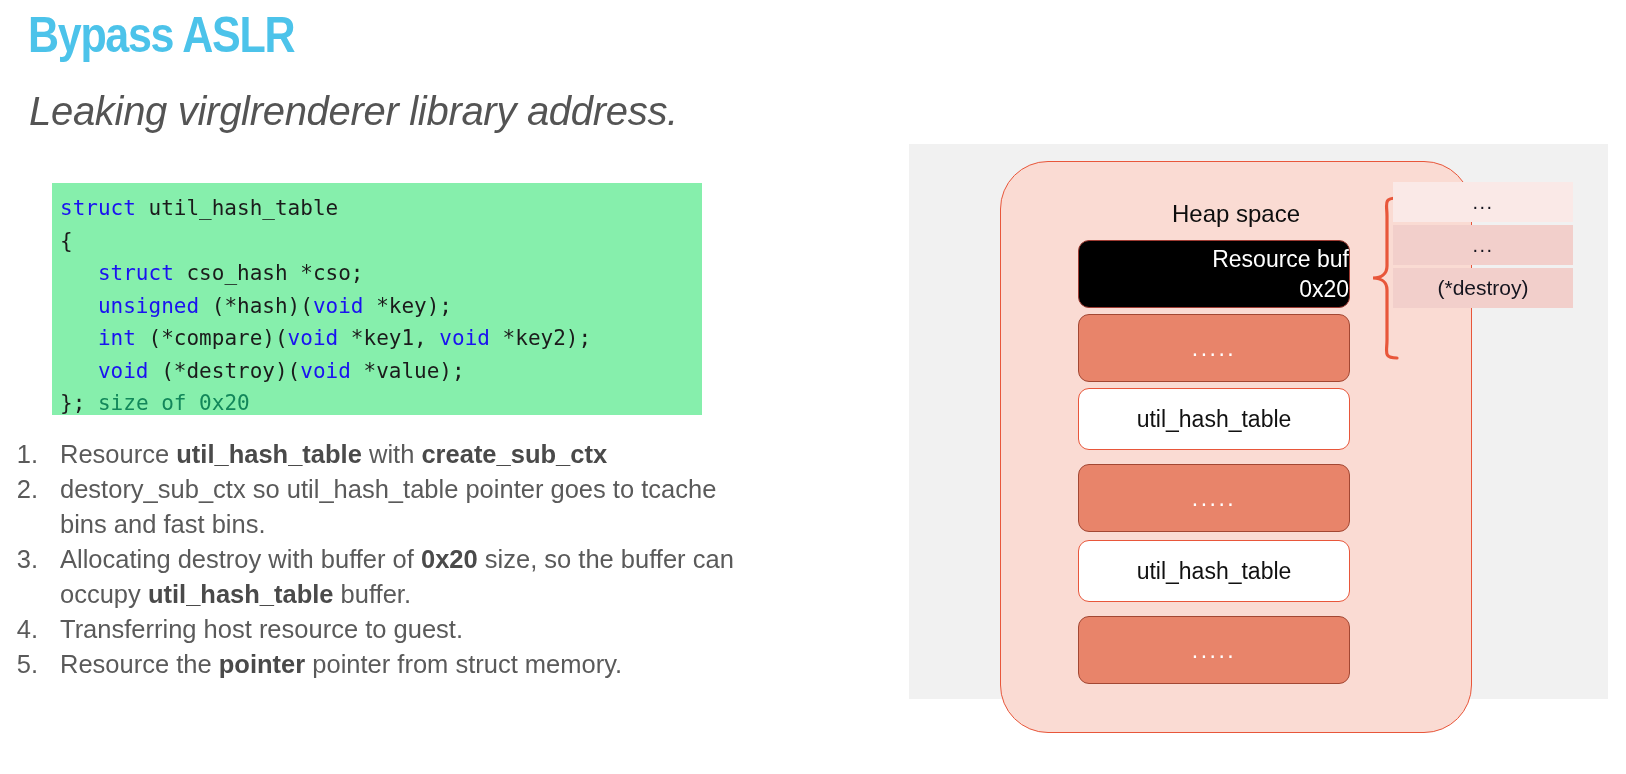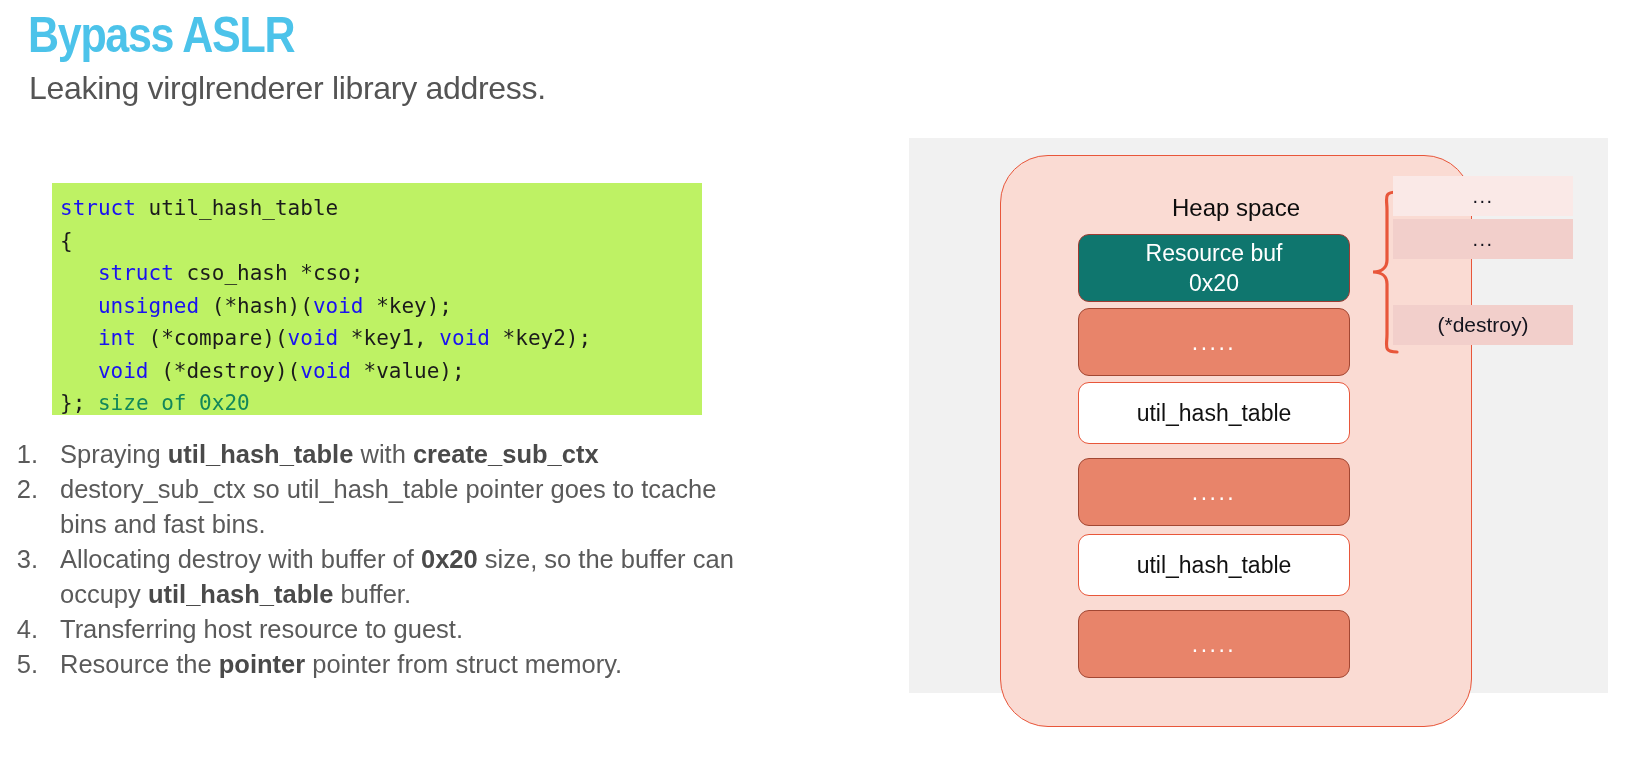--- a/index.html
+++ b/index.html
@@ -27,36 +27,37 @@
     letter-spacing: -1.5px;
     transform: scaleX(0.86);
     transform-origin: left center;
     white-space: nowrap;
     line-height: 1.1;
   }
 
   #slide-subtitle {
     position: absolute;
     left: 29px;
-    top: 70px;
-    font-size: 32px;
+    top: 89px;
+    font-size: 40px;
     font-weight: normal;
     color: #545454;
     white-space: nowrap;
     letter-spacing: -0.3px;
+    font-style: italic;
   }
 
   
   #code-block {
     position: absolute;
     left: 52px;
     top: 183px;
     width: 650px;
     height: 232px;
-    background: #bef264;
+    background: #86efac;
     box-sizing: border-box;
     padding: 9px 0 0 8px;
     font-family: "DejaVu Sans Mono", monospace;
     font-size: 21px;
     line-height: 32.5px;
     color: #1b1b1b;
     white-space: pre;
     overflow: hidden;
   }
   #code-block .kw    { color: #1a12f0; }
@@ -86,21 +87,21 @@
   }
   .step-text {
     flex: 1 1 auto;
   }
   .step-text b { font-weight: bold; color: #4a4a4a; }
 
   
   #diagram-panel {
     position: absolute;
     left: 909px;
-    top: 138px;
+    top: 144px;
     width: 699px;
     height: 555px;
     background: #f1f1f1;
   }
 
   
   #heap-container {
     position: absolute;
     left: 91px;   
     top: 17px;    
@@ -131,23 +132,24 @@
     box-sizing: border-box;
     border-radius: 11px;
     display: flex;
     flex-direction: column;
     align-items: center;
     justify-content: center;
     font-size: 23px;
     line-height: 30px;
   }
   .blk-resource {
-    background: #0f766e;
+    background: #000000;
     border: 1.6px solid #9e3b32;
     color: #ffffff;
+    align-items: flex-end;
   }
   .blk-filler {
     background: #e8846a;
     border: 1.6px solid #a24733;
     color: #ffffff;
     letter-spacing: 2.5px;
   }
   .blk-uht {
     background: #ffffff;
     border: 1.8px solid #e8563a;
@@ -175,21 +177,21 @@
   }
   .struct-row {
     height: 40px;
     display: flex;
     align-items: center;
     justify-content: center;
     font-size: 21px;
     color: #14141e;
     margin-bottom: 3px;
   }
-  .struct-row:last-child { margin-bottom: 0; margin-top: 43px; }
+  .struct-row:last-child { margin-bottom: 0; }
   .row-light { background: #fae9e7; }
   .row-dark  { background: #f2cfcb; }
   .row-ellipsis { letter-spacing: 1.5px; font-size: 20px; }
 </style>
 </head>
 <body>
 
 <div id="slide-title">Bypass ASLR</div>
 
 <div id="slide-subtitle">Leaking virglrenderer library address.</div>
@@ -198,21 +200,21 @@
 <span class="pl">{</span>
    <span class="kw">struct</span> <span class="pl">cso_hash</span> <span class="pl">*cso;</span>
    <span class="kw">unsigned</span> <span class="pl">(*hash)(</span><span class="kw">void</span> <span class="pl">*key);</span>
    <span class="kw">int</span> <span class="pl">(*compare)(</span><span class="kw">void</span> <span class="pl">*key1, </span><span class="kw">void</span> <span class="pl">*key2);</span>
    <span class="kw">void</span> <span class="pl">(*destroy)(</span><span class="kw">void</span> <span class="pl">*value);</span>
 <span class="pl">};</span> <span class="cmt">size of 0x20</span></div>
 
 <div id="steps-list">
     <div class="step-row">
       <div class="step-num">1.</div>
-      <div class="step-text"><span>Spraying </span><b>util_hash_table</b><span> with </span><b>create_sub_ctx</b></div>
+      <div class="step-text"><span>Resource </span><b>util_hash_table</b><span> with </span><b>create_sub_ctx</b></div>
     </div>
     <div class="step-row">
       <div class="step-num">2.</div>
       <div class="step-text"><span>destory_sub_ctx so util_hash_table pointer goes to tcache bins and fast bins.</span></div>
     </div>
     <div class="step-row">
       <div class="step-num">3.</div>
       <div class="step-text"><span>Allocating destroy with buffer of </span><b>0x20</b><span> size, so the buffer can occupy </span><b>util_hash_table</b><span> buffer.</span></div>
     </div>
     <div class="step-row">

